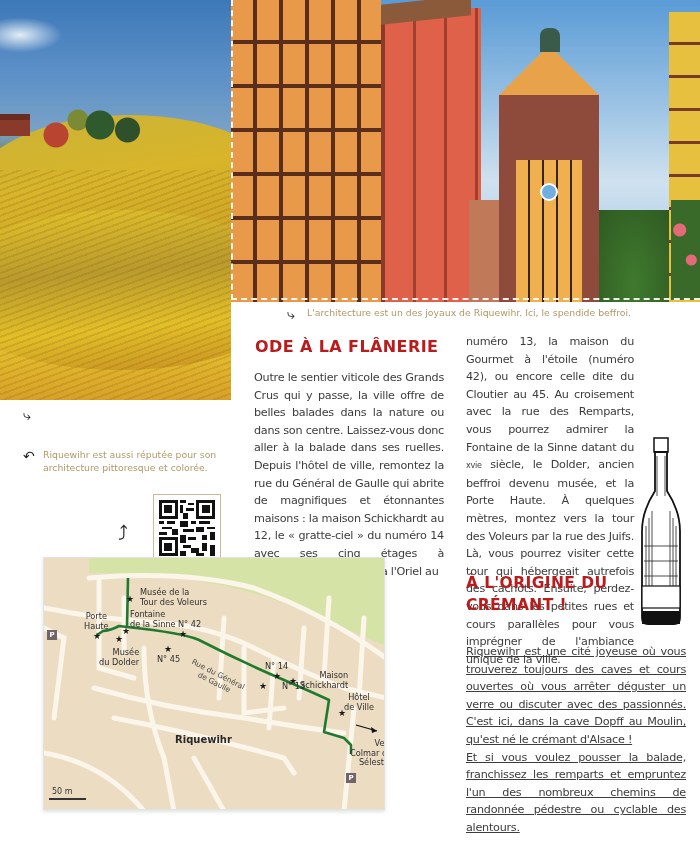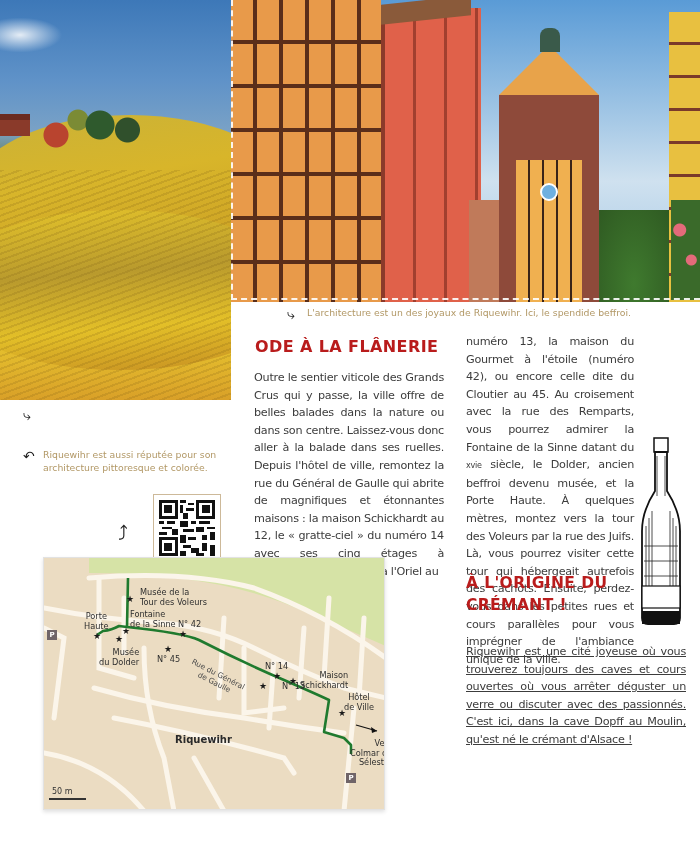--- a/index.html
+++ b/index.html
@@ -141,20 +141,21 @@
       <line x1="8" y1="125" x2="42" y2="125"></line>
       <line x1="8" y1="140" x2="42" y2="140"></line>
   </g>
   <rect x="6" y="150" width="38" height="22" fill="#fff" stroke="#111" stroke-width="1.2"></rect>
   <rect x="6" y="175" width="38" height="13" fill="#111"></rect>
 </svg>
 
 <h2 class="heading" id="h-cremant">À l'origine du crémant !</h2>
 <div class="body-text" id="text-col3">
   <p>Riquewihr est une cité joyeuse où vous trouverez toujours des caves et cours ouvertes où vous arrêter déguster un verre ou discuter avec des passionnés. C'est ici, dans la cave Dopff au Moulin, qu'est né le crémant d'Alsace !</p>
+  <p>Et si vous voulez pousser la balade, franchissez les remparts et empruntez l'un des nombreux chemins de randonnée pédestre ou cyclable des alentours.</p>
 </div>
 
 <span id="qr-arrow">⤴</span>
 <div id="qr-box">
   <svg width="56" height="56" viewBox="0 0 21 21" shape-rendering="crispEdges">
     <g fill="#111">
       <rect x="0" y="0" width="7" height="1"></rect>
         <rect x="0" y="6" width="7" height="1"></rect>
         <rect x="0" y="0" width="1" height="7"></rect>
         <rect x="6" y="0" width="1" height="7"></rect>

